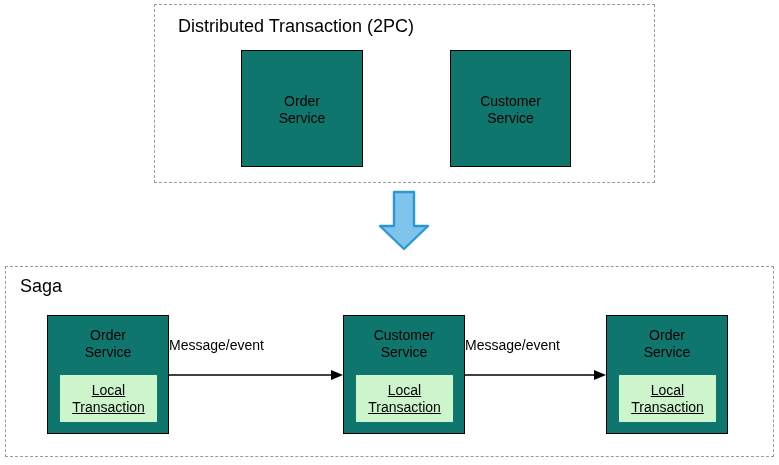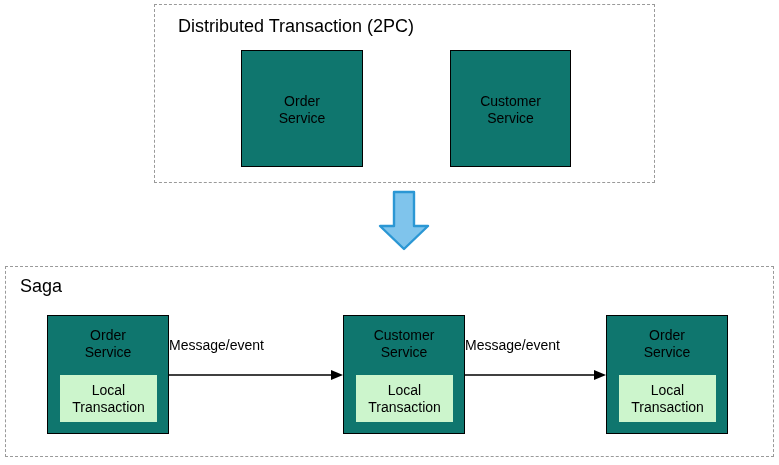--- a/index.html
+++ b/index.html
@@ -58,20 +58,21 @@
     background: #ccf5cc;
     display: flex;
     align-items: center;
     justify-content: center;
     text-align: center;
     font-size: 14px;
     line-height: 17px;
     color: #000000;
     white-space: pre-line;
     box-sizing: border-box;
+    text-decoration: underline;
   }
 
   
   .flow-arrow {
     position: absolute;
     height: 14px;
   }
   .flow-arrow svg { display: block; overflow: visible; }
   .flow-label {
     position: absolute;

